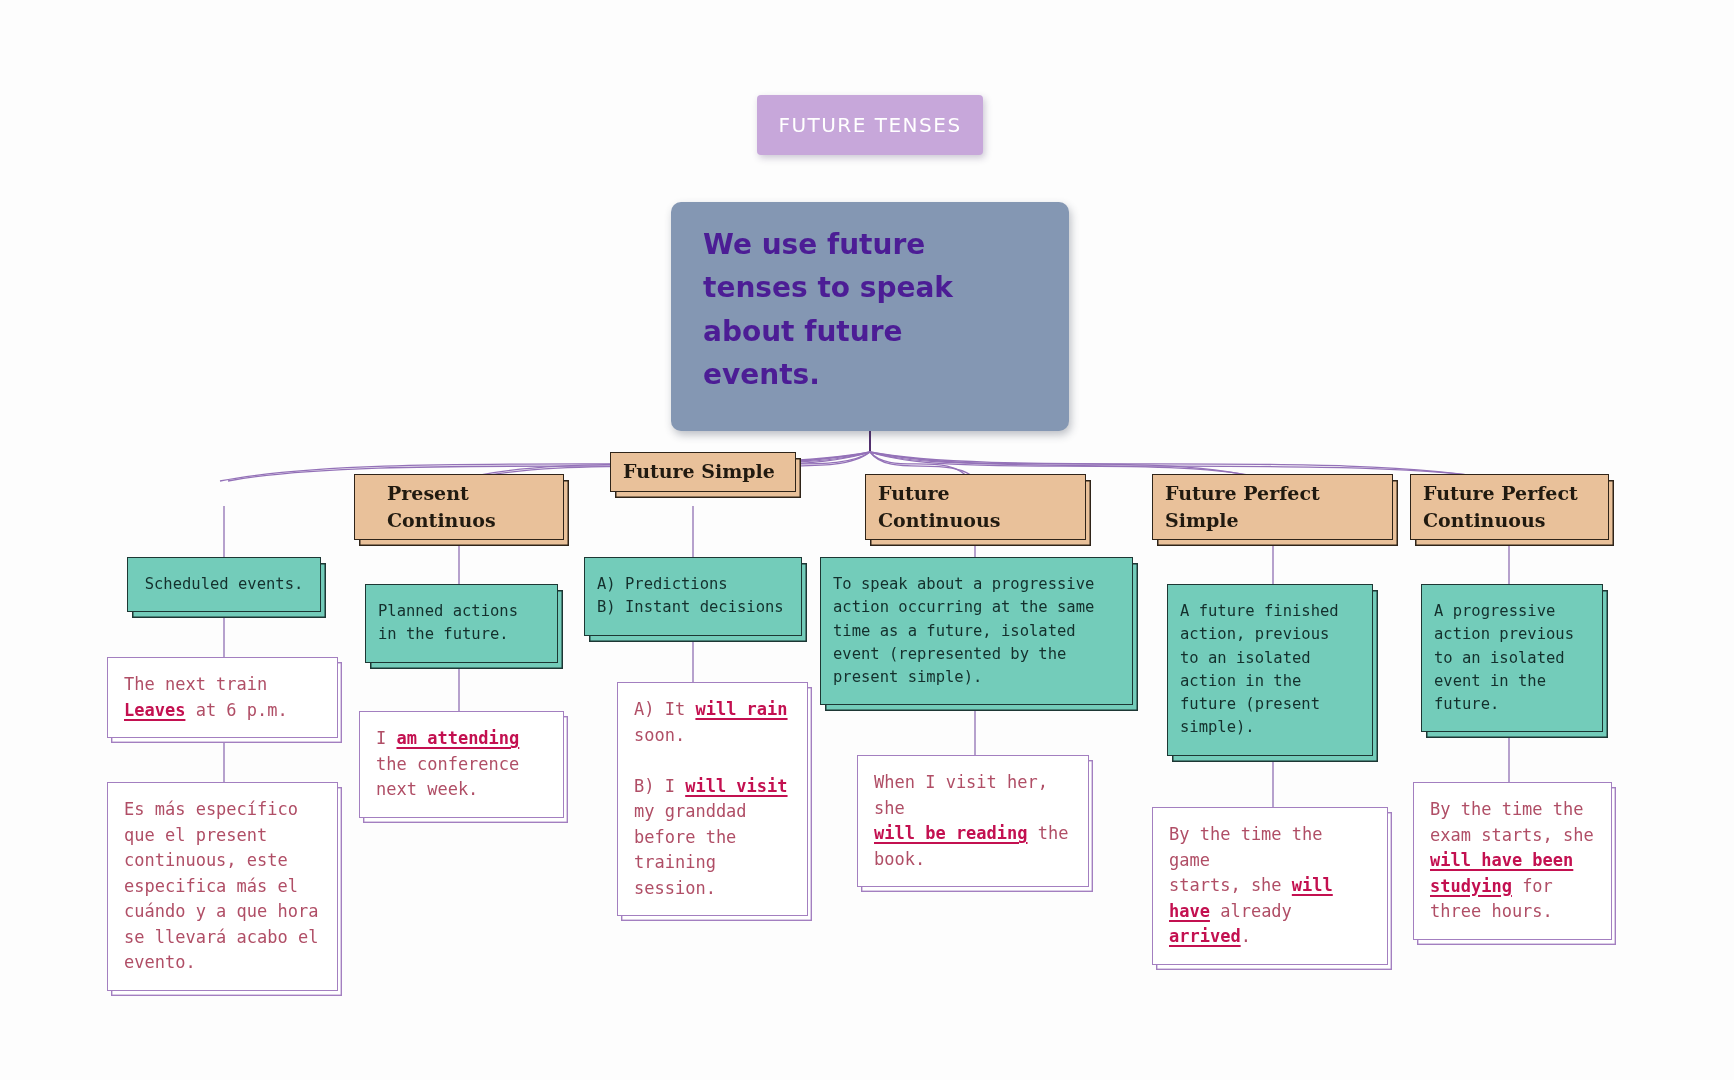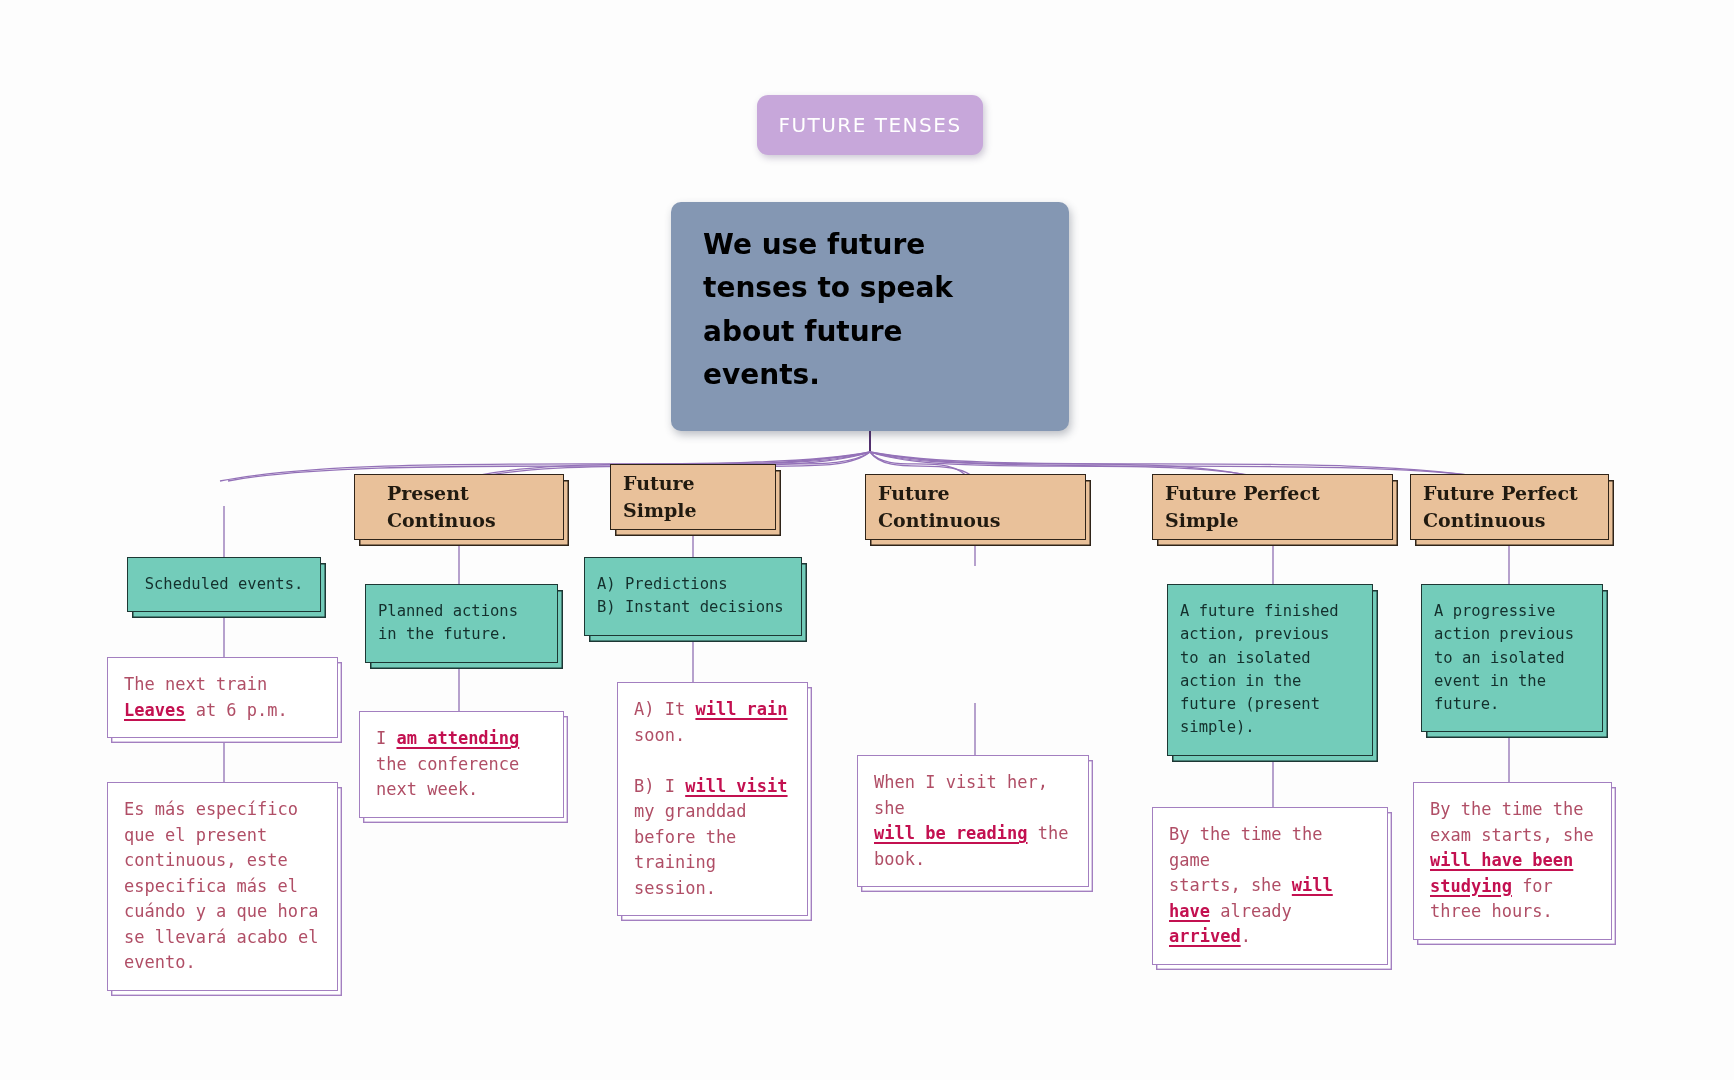--- a/index.html
+++ b/index.html
@@ -6,29 +6,29 @@
   .canvas{
     position:relative;width:1734px;height:1080px;overflow:hidden;
     background:#fdfdfd;
     font-family:"DejaVu Sans", sans-serif;
   }
   svg.connectors{position:absolute;left:0;top:0;z-index:0;}
   .node{position:absolute;box-sizing:border-box;z-index:2;}
 
   .root-node{
     left:757px;top:95px;width:226px;height:60px;
-    background:#c7a7da;border-radius:11px;
+    background:#c7a7da;border-radius:4px;
     color:#ffffff;font-size:20px;letter-spacing:1.5px;
     display:flex;align-items:center;justify-content:center;
     box-shadow:2px 3px 7px rgba(60,40,90,.25);
   }
   .main-node{
     left:671px;top:202px;width:398px;height:229px;
     background:#8497b3;border-radius:10px;
-    color:#000000;font-size:28px;font-weight:bold;line-height:1.55;
+    color:#4c1d95;font-size:28px;font-weight:bold;line-height:1.55;
     padding:21px 32px 0 32px;white-space:pre-line;
     box-shadow:2px 4px 8px rgba(40,50,70,.3);
   }
   .tan{
     background:#e9c19a;border:1.6px solid #2f2419;
     box-shadow:5px 6px 0 -1.5px #e9c19a, 5px 6px 0 0 #2f2419;
     font-family:"DejaVu Serif", serif;font-weight:bold;
     font-size:19px;line-height:1.4;color:#211a10;
     padding:5px 12px 6px 12px;white-space:pre-line;
   }
@@ -110,32 +110,37 @@
 evento.</span></div>
 
   <div class="node tan" style="left:354px;top:474px;width:210px;padding-left:32px;">Present
 Continuos</div>
   <div class="node teal" style="left:365px;top:584px;width:193px;">Planned actions
 in the future.</div>
   <div class="node example" style="left:359px;top:711px;width:205px;"><span>I </span><span class="em">am attending</span><span>
 the conference
 next week.</span></div>
 
-  <div class="node tan" style="left:610px;top:464px;width:166px;">Future Simple</div>
+  <div class="node tan" style="left:610px;top:452px;width:186px;">Future Simple</div>
   <div class="node teal" style="left:584px;top:557px;width:218px;">A) Predictions
 B) Instant decisions</div>
   <div class="node example" style="left:617px;top:682px;width:191px;"><span>A) It </span><span class="em">will rain</span><span>
 soon.
 
 B) I </span><span class="em">will visit</span><span>
 my granddad
 before the
 training session.</span></div>
 
   <div class="node tan" style="left:865px;top:474px;width:221px;">Future Continuous</div>
+  <div class="node teal" style="left:820px;top:557px;width:313px;">To speak about a progressive
+action occurring at the same
+time as a future, isolated
+event (represented by the
+present simple).</div>
   <div class="node example" style="left:857px;top:755px;width:232px;"><span>When I visit her, she
 </span><span class="em">will be reading</span><span> the
 book.</span></div>
 
   <div class="node tan" style="left:1152px;top:474px;width:241px;">Future Perfect
 Simple</div>
   <div class="node teal" style="left:1167px;top:584px;width:206px;">A future finished
 action, previous
 to an isolated
 action in the

